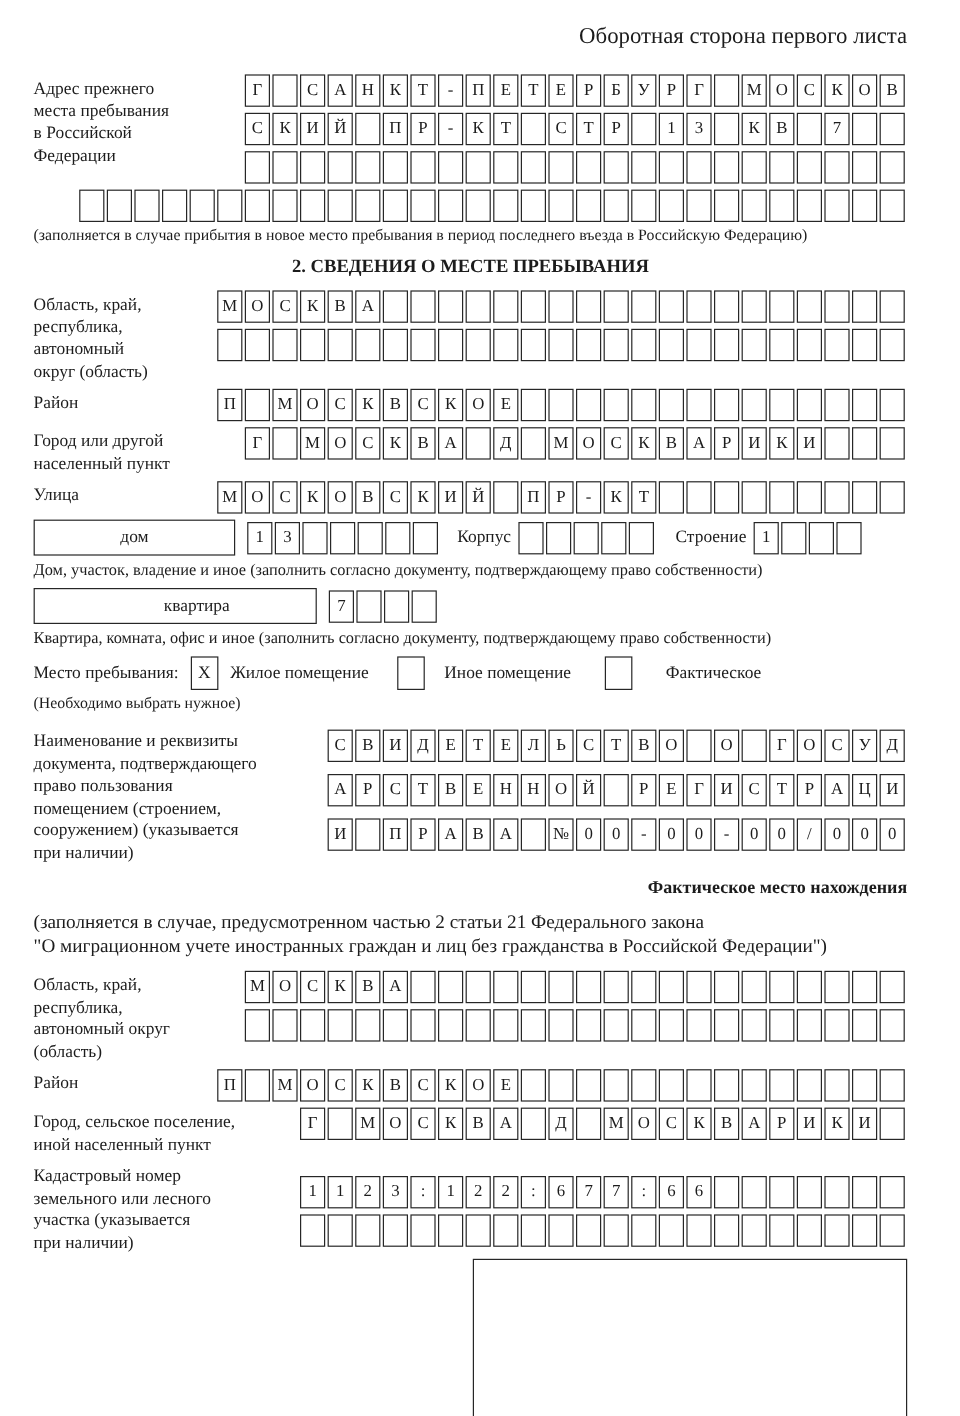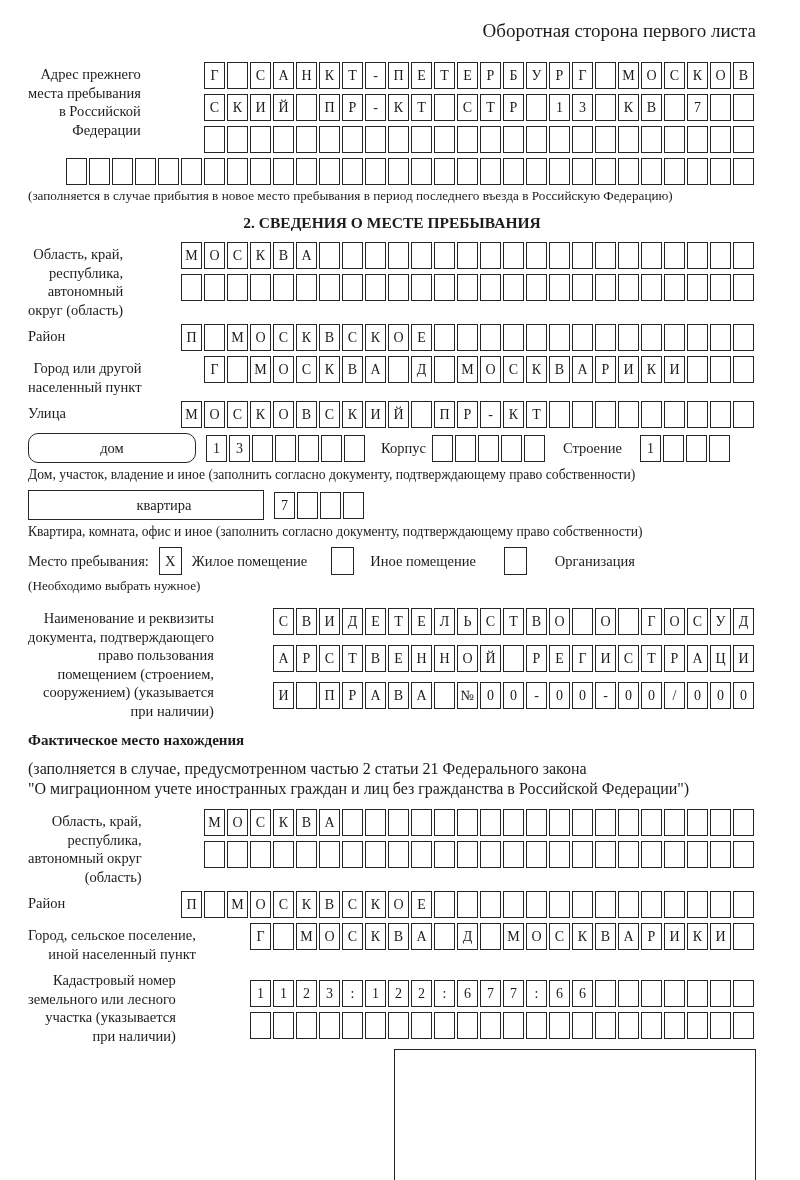--- a/index.html
+++ b/index.html
@@ -6,21 +6,21 @@
   body{
     width:800px;height:1180px;overflow:hidden;box-sizing:border-box;
     padding:20px 44px 14px 28px;
     font-family:"Liberation Serif","DejaVu Serif",serif;
     color:#1c1c1c;
   }
   .corner{ text-align:right; font-size:19px; margin-bottom:20px; }
 
   
   .fieldrow{ display:flex; align-items:flex-start; margin-bottom:5px; }
-  .flabel{ font-size:14.5px; line-height:18.5px; white-space:pre-line; padding-top:3px;text-align:right; }
+  .flabel{ font-size:14.5px; line-height:18.5px; white-space:pre-line; padding-top:3px; }
   .cells{ display:flex; margin-left:auto; flex:none; }
   .rowstack{ margin-left:auto; display:flex; flex-direction:column; gap:5px; align-items:flex-end; }
   .cells-line{ display:flex; }
   .cell{
     flex:none; width:19px; height:25px; border:1.5px solid #262626; margin-right:2px;
     font-size:14px; line-height:25px; text-align:center; background:#fff;
   }
   .fullrow{ display:flex; justify-content:flex-end; margin-bottom:3px; }
 
   .note-center{ text-align:left; font-size:13.2px; margin:3px 0 10px; }
@@ -38,21 +38,21 @@
   
   .stayrow{ display:flex; align-items:center; margin-bottom:3px; }
   .checkbox{
     flex:none; width:21px; height:26px; border:1.6px solid #262626; text-align:center;
     line-height:26px; font-size:14.5px; background:#fff;
   }
 
   .docblock{ display:flex; align-items:flex-start; margin-bottom:12px;gap:44px; }
   .docblock .rowstack{ gap:10px; padding-top:2px; }
 
-  .fact-title{ text-align:left; font-weight:bold; font-size:15px; margin:10px 0 10px; }
+  .fact-title{ text-align:right; font-weight:bold; font-size:15px; margin:10px 0 10px; }
   .fact-note{ text-align:left; font-size:16px; line-height:20px; white-space:pre-line; margin-bottom:10px; }
 
   .stampbox{
     width:360px; height:172px; border:1.6px solid #262626; margin-left:auto; margin-top:4px;
     background:#fff;
   }
 </style>
 </head>
 <body>
 
@@ -330,39 +330,39 @@
       <span class="cell"></span>
       <span class="cell"></span>
       <span class="cell"></span>
       <span class="cell"></span>
       <span class="cell"></span>
       <span class="cell"></span>
     </div>
 </div>
 
 <div class="hrow">
-  <div class="widebox" style="width:166px;border-radius:10px;">дом</div>
+  <div class="widebox" style="width:166px;">дом</div>
   <div class="cells" style="margin-left:10px;">
       <span class="cell">1</span>
       <span class="cell">3</span>
       <span class="cell"></span>
       <span class="cell"></span>
       <span class="cell"></span>
       <span class="cell"></span>
       <span class="cell"></span>
     </div>
   <div class="inline-lab" style="margin-left:14px;margin-right:6px;">Корпус</div>
   <div class="cells" style="margin-left:0;">
       <span class="cell"></span>
       <span class="cell"></span>
       <span class="cell"></span>
       <span class="cell"></span>
       <span class="cell"></span>
     </div>
-  <div class="inline-lab" style="margin-left:16px;margin-right:18px;">Строение</div>
+  <div class="inline-lab" style="margin-left:16px;margin-right:6px;">Строение</div>
   <div class="cells" style="margin-left:0;">
       <span class="cell">1</span>
       <span class="cell"></span>
       <span class="cell"></span>
       <span class="cell"></span>
     </div>
 </div>
 <div class="note-left">Дом, участок, владение и иное (заполнить согласно документу, подтверждающему право собственности)</div>
 
 <div class="hrow">
@@ -376,21 +376,21 @@
 </div>
 <div class="note-left">Квартира, комната, офис и иное (заполнить согласно документу, подтверждающему право собственности)</div>
 
 <div class="stayrow">
   <span class="inline-lab">Место пребывания:</span>
   <span class="checkbox" style="margin-left:10px;">X</span>
   <span class="inline-lab" style="margin-left:10px;">Жилое помещение</span>
   <span class="checkbox" style="margin-left:24px;"></span>
   <span class="inline-lab" style="margin-left:16px;">Иное помещение</span>
   <span class="checkbox" style="margin-left:28px;"></span>
-  <span class="inline-lab" style="margin-left:28px;">Организация</span>
+  <span class="inline-lab" style="margin-left:28px;">Фактическое</span>
 </div>
 <div class="note-center" style="margin-bottom:12px;">(Необходимо выбрать нужное)</div>
 
 <div class="docblock">
   <div class="flabel">Наименование и реквизиты
 документа, подтверждающего
 право пользования
 помещением (строением,
 сооружением) (указывается
 при наличии)</div>

